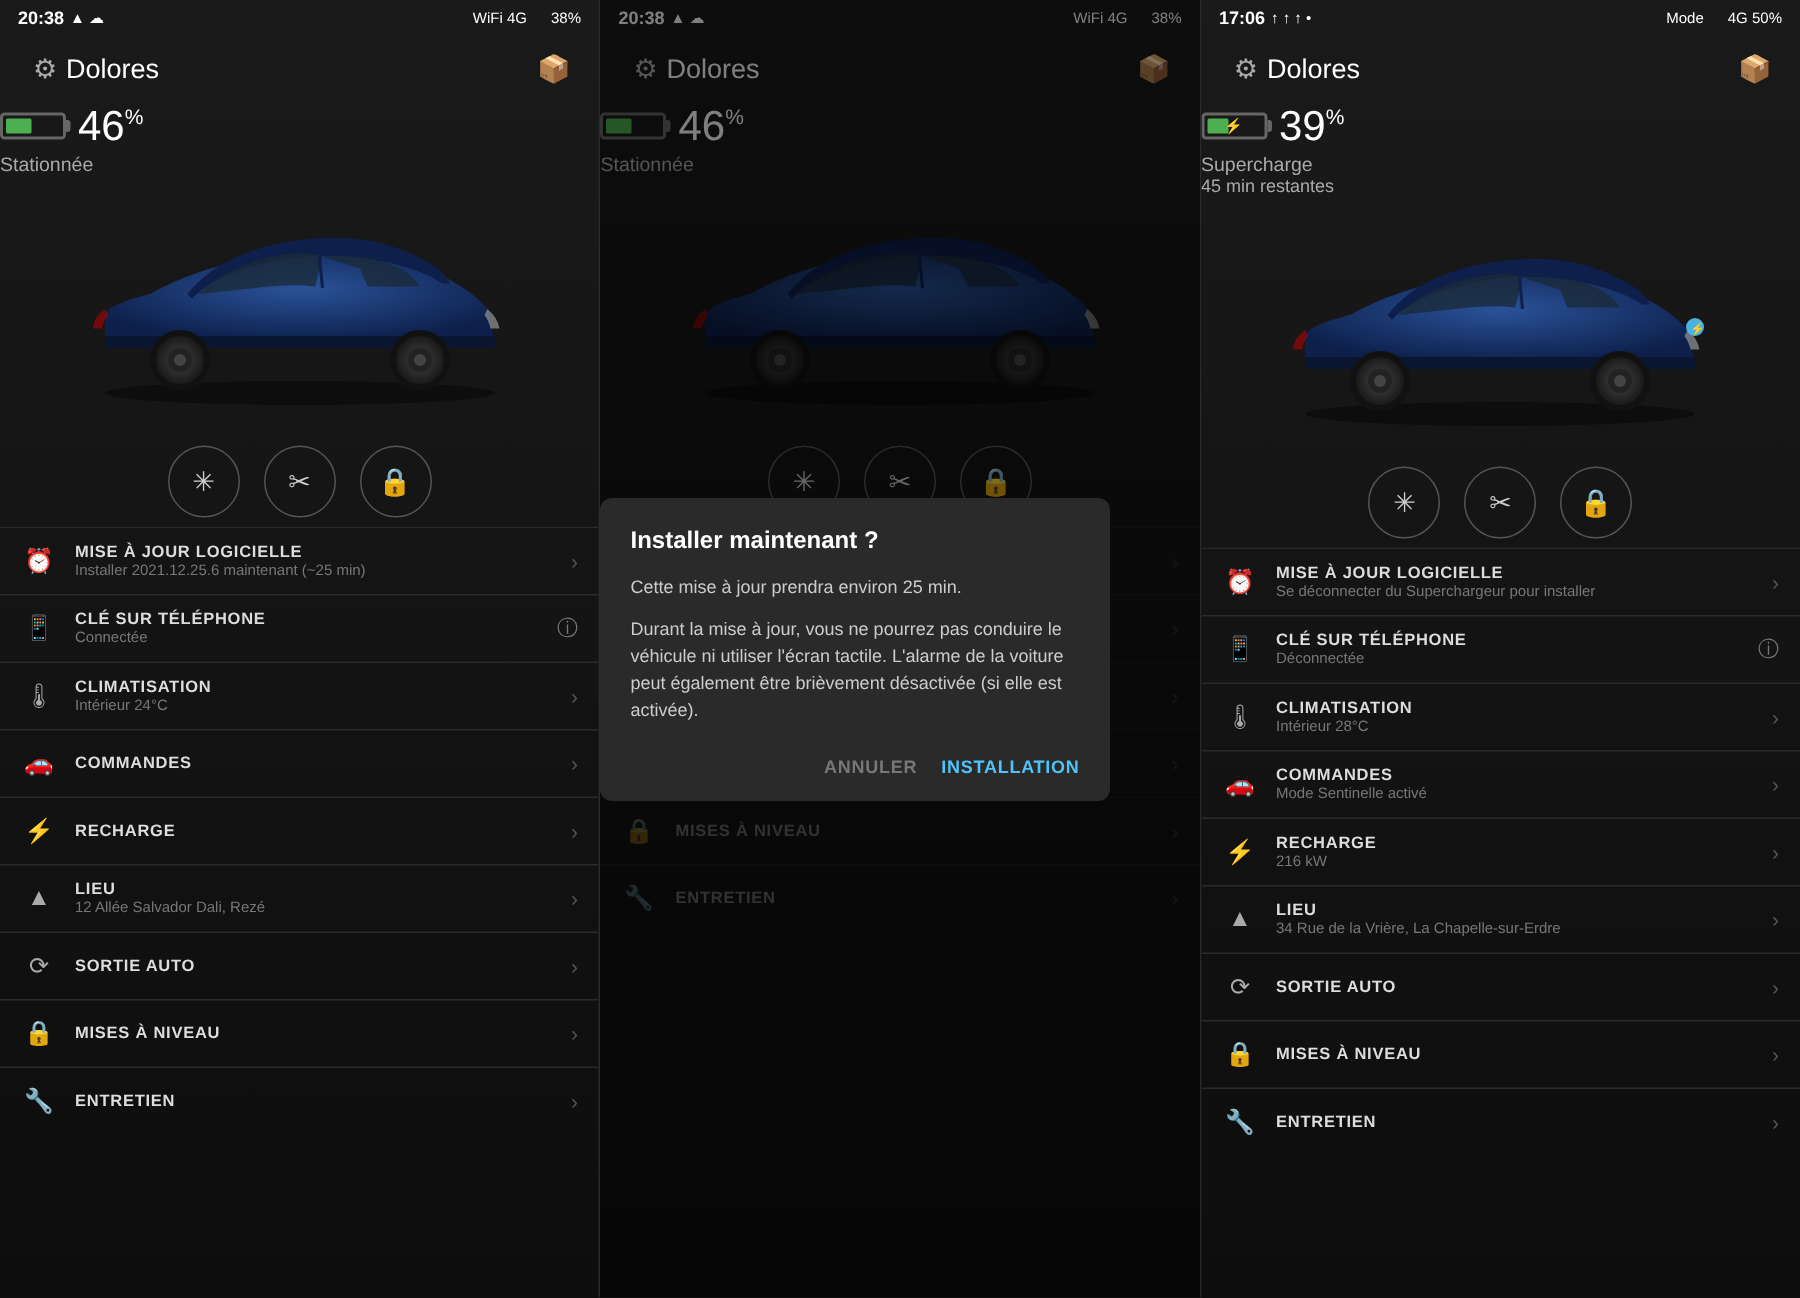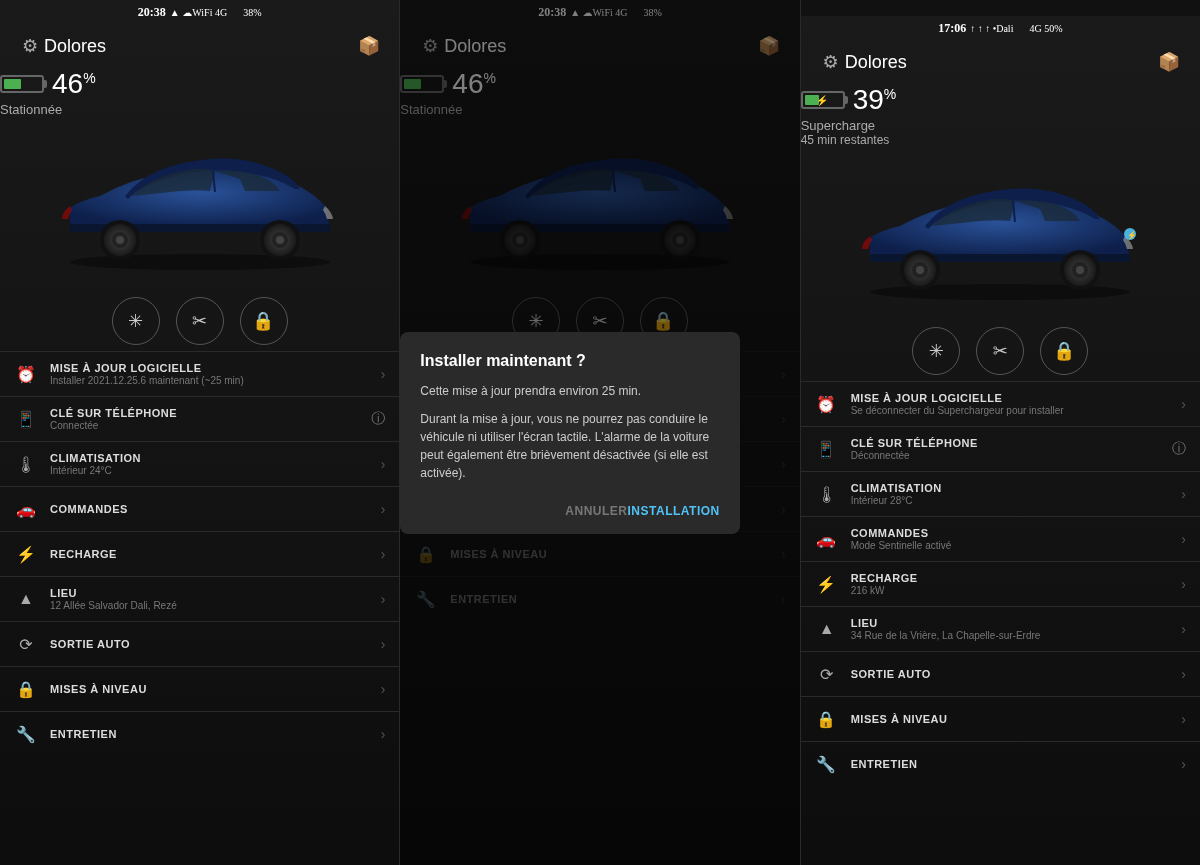--- a/index.html
+++ b/index.html
@@ -15,32 +15,31 @@
     
     .phone-panel {
       flex: 1;
       background: linear-gradient(180deg, #1a1a1a 0%, #0d0d0d 100%);
       display: flex;
       flex-direction: column;
       position: relative;
       border-right: 1px solid #2a2a2a;
       overflow: hidden;
     }
-    .phone-panel:last-child { border-right: none; margin-top: 16px; }
+    .phone-panel:last-child { border-right: none; }
 
     
     .status-bar {
       display: flex;
-      justify-content: center;
+      justify-content: space-between;
       align-items: center;
       padding: 6px 12px;
       font-size: 11px;
       color: #fff;
       height: 24px;
-      font-family: Liberation Serif, serif;
     }
     .status-left { display: flex; align-items: center; gap: 4px; }
     .status-right { display: flex; align-items: center; gap: 16px; }
     .status-time { font-weight: 600; font-size: 12px; }
 
     
     .app-header {
       display: flex;
       justify-content: space-between;
       align-items: center;
@@ -191,20 +190,21 @@
     .dialog-body {
       font-size: 12px;
       color: #ccc;
       line-height: 1.5;
       margin-bottom: 10px;
     }
     .dialog-body p + p { margin-top: 10px; }
     .dialog-actions {
       display: flex;
       justify-content: flex-end;
+      gap: 16px;
       padding-top: 8px;
     }
     .dialog-btn {
       font-size: 12px;
       font-weight: 600;
       letter-spacing: 0.5px;
       background: none;
       border: none;
       cursor: pointer;
       padding: 4px 0;
@@ -527,21 +527,21 @@
     </div>
       </div>
     </div>
     <div class="phone-panel">
       <div class="status-bar">
         <div class="status-left">
           <span class="status-time">17:06</span>
       <span style="font-size:10px;">↑ ↑ ↑ •</span>
         </div>
         <div class="status-right">
-          <span style="font-size:10px;">Dali</span>
+          <span style="font-size:10px;">Mode</span>
       <span style="font-size:10px;">4G 50%</span>
         </div>
       </div>
       <div class="app-header">
     <span class="header-icon">⚙</span>
     <span class="app-title">Dolores</span>
     <span class="header-icon">📦</span>
   </div>
       <div class="battery-section">
     <div class="battery-row">

